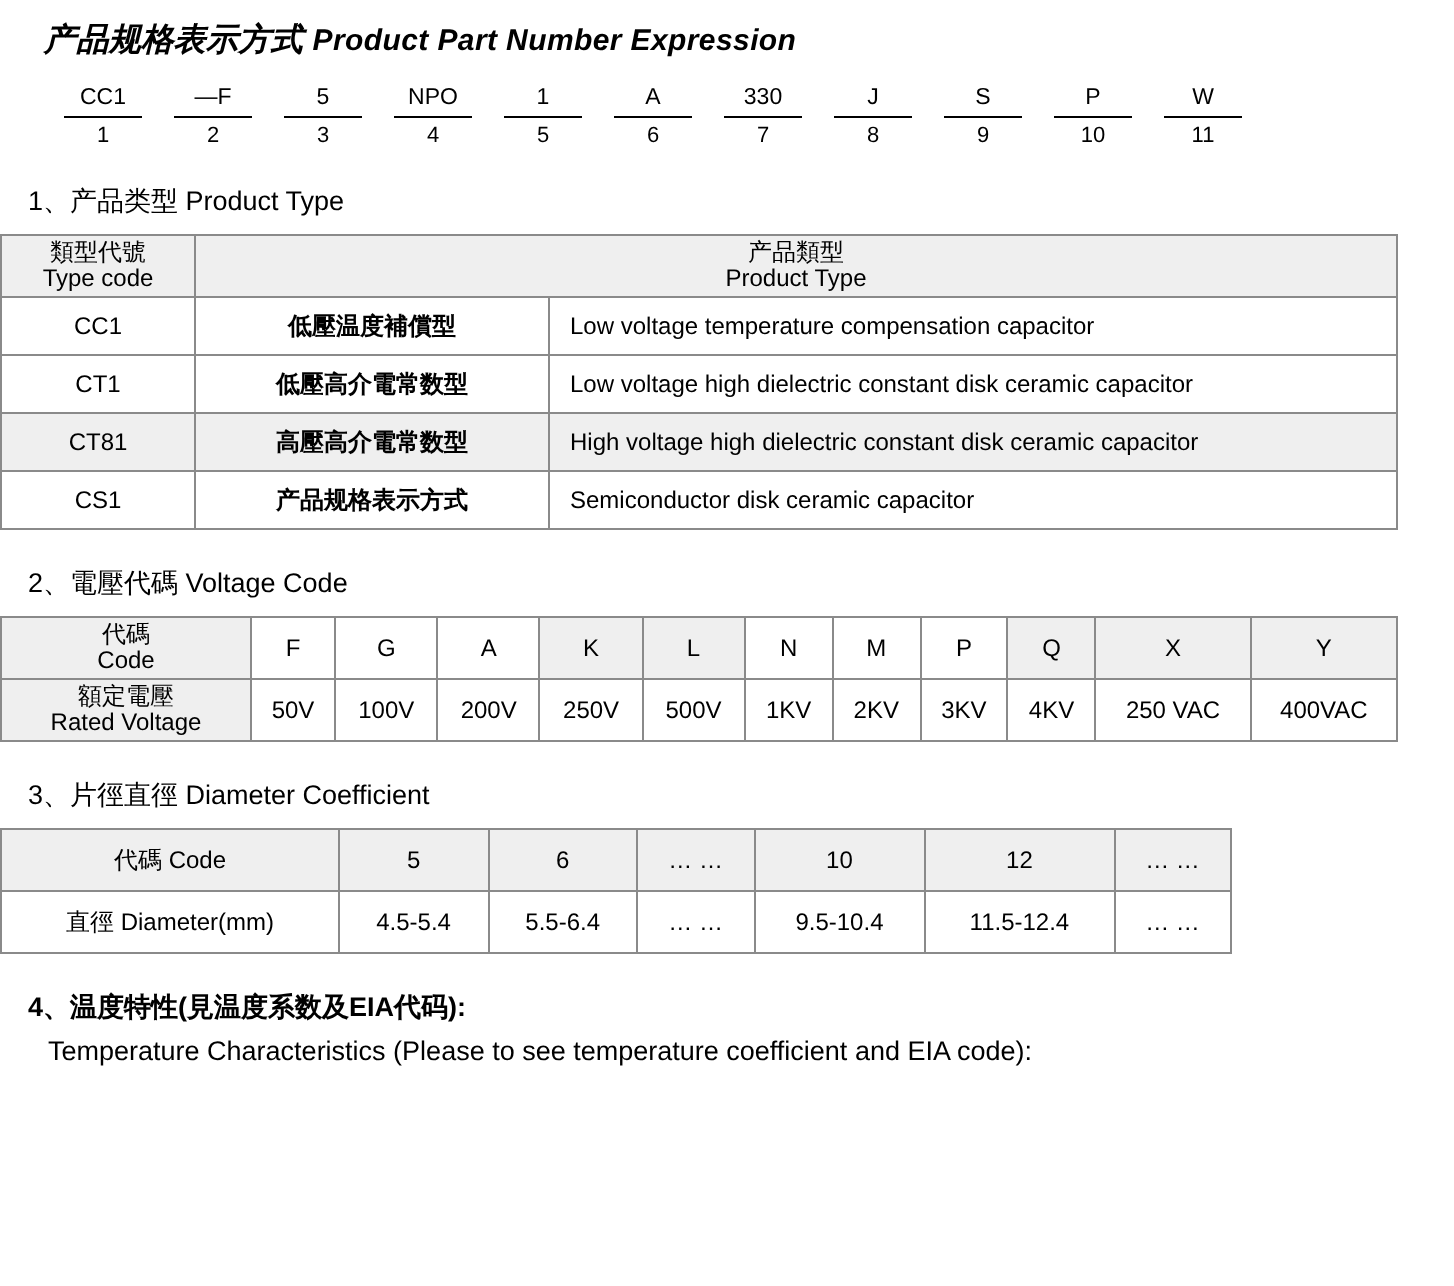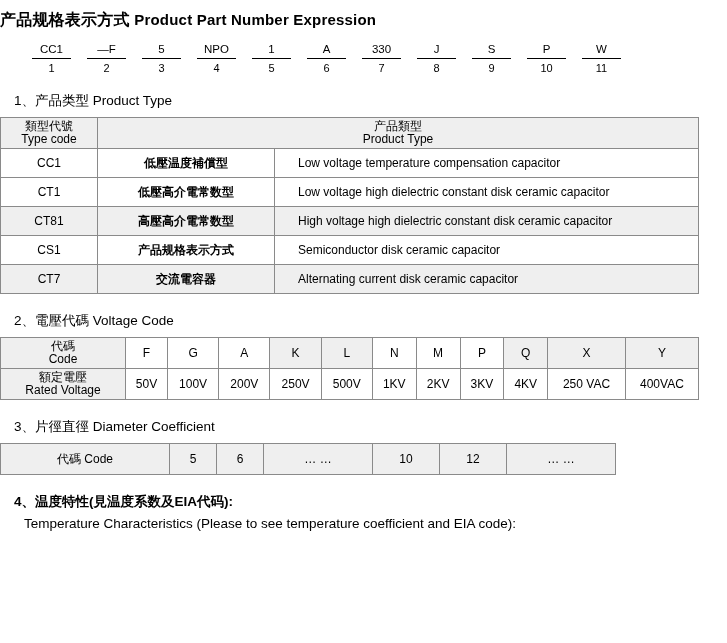--- a/index.html
+++ b/index.html
@@ -18,25 +18,26 @@
   .page {
     position: relative;
     width: 727px;
     height: 643px;
     padding: 0;
     box-sizing: border-box;
   }
 
   
   .doc-title {
-    margin: 10px 0 0 0;
+    margin: 10px 0 0 22px;
     font-size: 16px;
     font-weight: bold;
     letter-spacing: 0.2px;
     white-space: nowrap;
+    font-style: italic;
   }
   .doc-title .cn { font-size: 16px; }
   .doc-title .en { font-size: 15px; }
 
   
   .pn-row {
     margin: 10px 0 0 24px;
     display: flex;
     align-items: flex-start;
   }
@@ -80,21 +81,21 @@
     text-align: center;
     vertical-align: middle;
   }
   .shade { background: #efefef; }
 
   
   #product-type-table { width: 699px; }
   #product-type-table td { height: 24px; }
   #product-type-table .c1 { width: 88px; }
   #product-type-table .c2 { width: 168px; font-weight: bold; }
-  #product-type-table .c3 { text-align: left; padding-left: 23px; }
+  #product-type-table .c3 { text-align: left; padding-left: 10px; }
   .hdr-two-line { line-height: 13px; padding: 3px 4px; }
 
   
   #voltage-table { width: 699px; }
   #voltage-table td { height: 26px; }
   #voltage-table .vc-head { width: 116px; line-height: 13px; }
 
   
   #diameter-table { width: 616px; }
   #diameter-table td { height: 26px; }
@@ -186,25 +187,20 @@
     </tr>
     <tr class="shade">
       <td class="c1">CT81</td>
       <td class="c2">高壓高介電常数型</td>
       <td class="c3">High voltage high dielectric constant disk ceramic capacitor</td>
     </tr>
     <tr>
       <td class="c1">CS1</td>
       <td class="c2">产品规格表示方式</td>
       <td class="c3">Semiconductor disk ceramic capacitor</td>
-    </tr>
-    <tr class="shade">
-      <td class="c1">CT7</td>
-      <td class="c2">交流電容器</td>
-      <td class="c3">Alternating current disk ceramic capacitor</td>
     </tr>
   </tbody>
     </table>
 
   <div class="section-head">2、電壓代碼  Voltage Code</div>
 
   <table class="grid" id="voltage-table">
     <tbody>
         <tr>
       <td class="vc-head shade">
@@ -249,19 +245,28 @@
     <tbody>
         <tr class="shade">
       <td class="dc-head">代碼 Code</td>
       <td>5</td>
       <td>6</td>
       <td>… …</td>
       <td>10</td>
       <td>12</td>
       <td>… …</td>
     </tr>
+    <tr>
+      <td class="dc-head">直徑 Diameter(mm)</td>
+      <td>4.5-5.4</td>
+      <td>5.5-6.4</td>
+      <td>… …</td>
+      <td>9.5-10.4</td>
+      <td>11.5-12.4</td>
+      <td>… …</td>
+    </tr>
   </tbody>
     </table>
 
   <div class="temp-line1">4、温度特性(見温度系数及EIA代码):</div>
   <div class="temp-line2">Temperature Characteristics (Please to see temperature coefficient and EIA code):</div>
 
 </div>
 
 </body></html>

